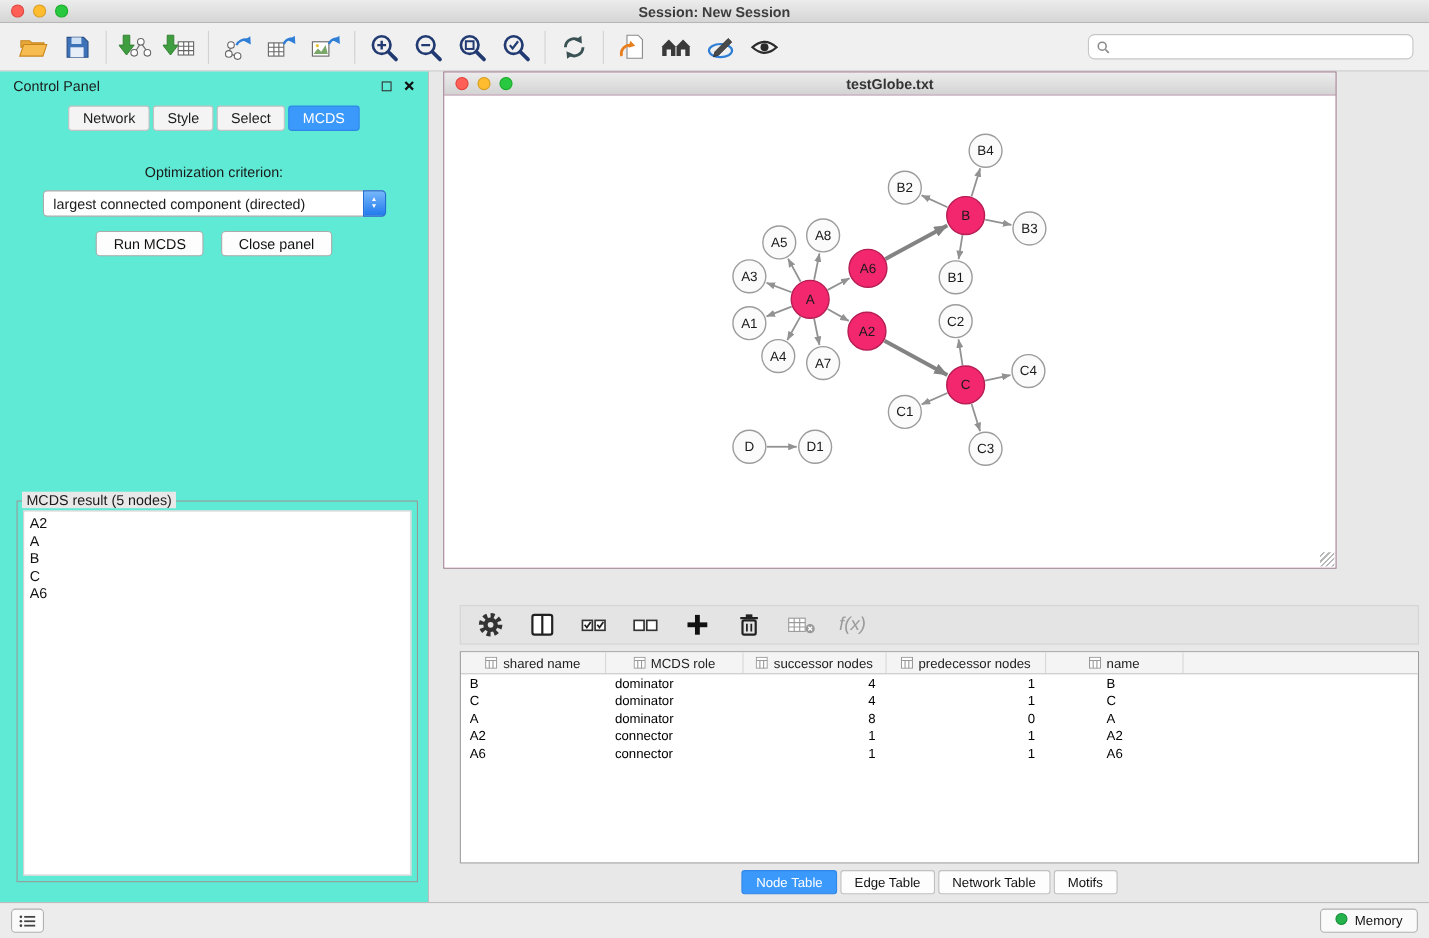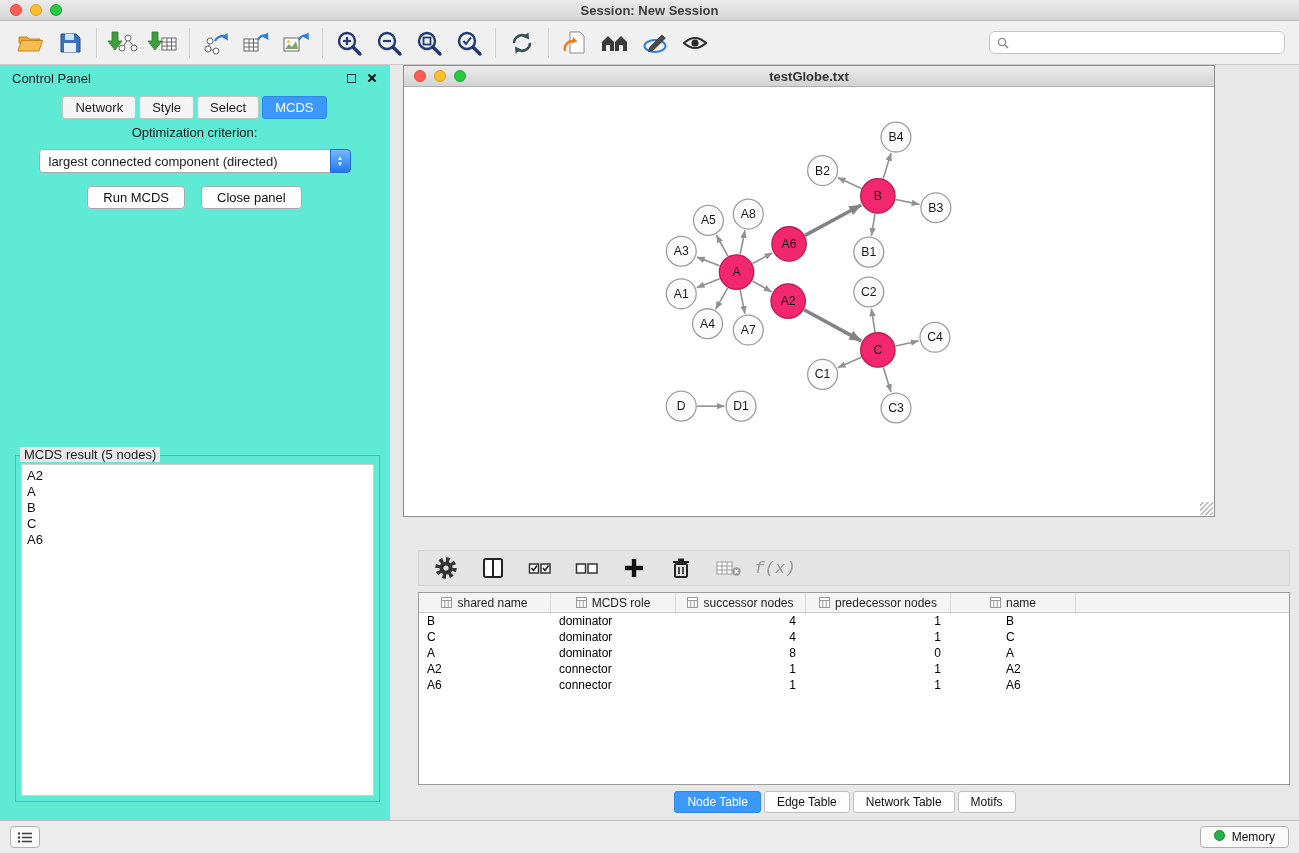--- a/index.html
+++ b/index.html
@@ -24,21 +24,21 @@
   .search input{border:none;outline:none;flex:1;font-size:12px;background:transparent;font-family:inherit;}
 
   
   .control-panel{position:absolute;left:0;top:65px;width:390px;bottom:33px;background:#5eead4;border-right:1px solid #bdbdbd;}
   .panel-header{height:26px;display:flex;align-items:center;padding:0 12px;font-size:13px;color:#1c1c1c;}
   .win-icons{margin-left:auto;display:flex;align-items:center;gap:11px;}
   .float-box{width:9px;height:9px;border:1.5px solid #333;display:inline-block;}
   .cp-tabs{display:flex;justify-content:center;gap:3px;padding:5px 0 6px 0;}
   .cp-tab{font-size:13px;padding:3px 12px;background:#f4f4f4;border:1px solid #c2c2c2;border-radius:3px;color:#1c1c1c;}
   .cp-tab.active{background:#3b99fc;border-color:#2f87e8;color:#fff;}
-  .opt-label{text-align:center;font-size:13px;}
+  .opt-label{text-align:center;margin-top:24px;font-size:13px;}
   .dropdown{margin:9px auto 0 auto;width:312px;height:24px;background:#fff;border:1px solid #ababab;border-radius:4px;position:relative;display:flex;align-items:center;padding-left:9px;font-size:13px;}
   .dd-stepper{position:absolute;right:-1px;top:-1px;width:21px;height:24px;background:linear-gradient(#76b7fb,#2079ec);border:1px solid #1f6fd6;border-radius:0 4px 4px 0;display:flex;flex-direction:column;align-items:center;justify-content:center;color:#fff;font-size:6px;line-height:6px;}
   .btn-row{display:flex;justify-content:center;gap:16px;margin-top:13px;}
   .pbtn{font-size:13px;padding:3px 15px;background:#fdfdfd;border:1px solid #ababab;border-radius:4px;color:#111;text-align:right;}
   .result-box{position:absolute;left:15px;right:9px;top:390px;bottom:18px;border:1px solid #9a9a9a;}
   .result-legend{position:absolute;top:-9px;left:4px;background:#e8e8e8;padding:0 4px;font-size:13px;}
   .result-list{position:absolute;left:5px;right:5px;top:8px;bottom:5px;background:#fff;border:1px solid #cfcfcf;padding:3px 5px;overflow:hidden;}
   .result-item{font-size:13px;line-height:16px;color:#111;}
 
   
@@ -48,21 +48,21 @@
   .net-titlebar .title{position:absolute;left:0;right:0;top:3px;text-align:center;font-size:13px;font-weight:bold;color:#333;}
   .net-canvas{position:absolute;left:0;right:0;top:21px;bottom:0;background:#fff;}
   .net-canvas svg{width:100%;height:100%;display:block;}
   .grip{position:absolute;right:1px;bottom:1px;width:13px;height:13px;background:repeating-linear-gradient(135deg,transparent 0 2px,#b9b9b9 2px 3.5px);}
 
   
   .table-panel{position:absolute;left:391px;top:520px;right:0;bottom:33px;background:#e8e8e8;}
   .table-panel .panel-header{padding:0 14px 0 27px;height:26px;}
   .tp-toolbar{position:absolute;left:27px;right:9px;top:30px;height:36px;background:#e4e4e4;border:1px solid #d4d4d4;display:flex;align-items:center;gap:17px;padding:0 12px;}
   .tp-btn{display:flex;align-items:center;justify-content:center;width:30px;height:30px;}
-  .fx{font-family:Liberation Mono, monospace;font-style:italic;font-size:17px;color:#9a9a9a;}
+  .fx{font-family:Liberation Sans, sans-serif;font-style:italic;font-size:17px;color:#9a9a9a;}
   .data-table{position:absolute;left:27px;right:9px;top:72px;bottom:35px;background:#fff;border:1px solid #9c9c9c;overflow:hidden;font-size:12px;}
   .thead{display:flex;background:#f4f4f4;border-bottom:1px solid #c9c9c9;height:20px;}
   .hcell{display:flex;align-items:center;justify-content:center;gap:5px;border-right:1px solid #d8d8d8;font-size:12px;color:#222;height:100%;}
   .hcell.cfill{border-right:none;flex:1;}
   .trow{display:flex;height:16px;line-height:16px;}
   .tcell{height:16px;line-height:16px;color:#000;white-space:nowrap;overflow:hidden;}
   .c0{width:132px;}.c1{width:125px;}.c2{width:130px;}.c3{width:145px;}.c4{width:125px;}
   .al{padding-left:8px;}
   .num{text-align:right;padding-right:10px;}
   .namecol{padding-left:55px;}

